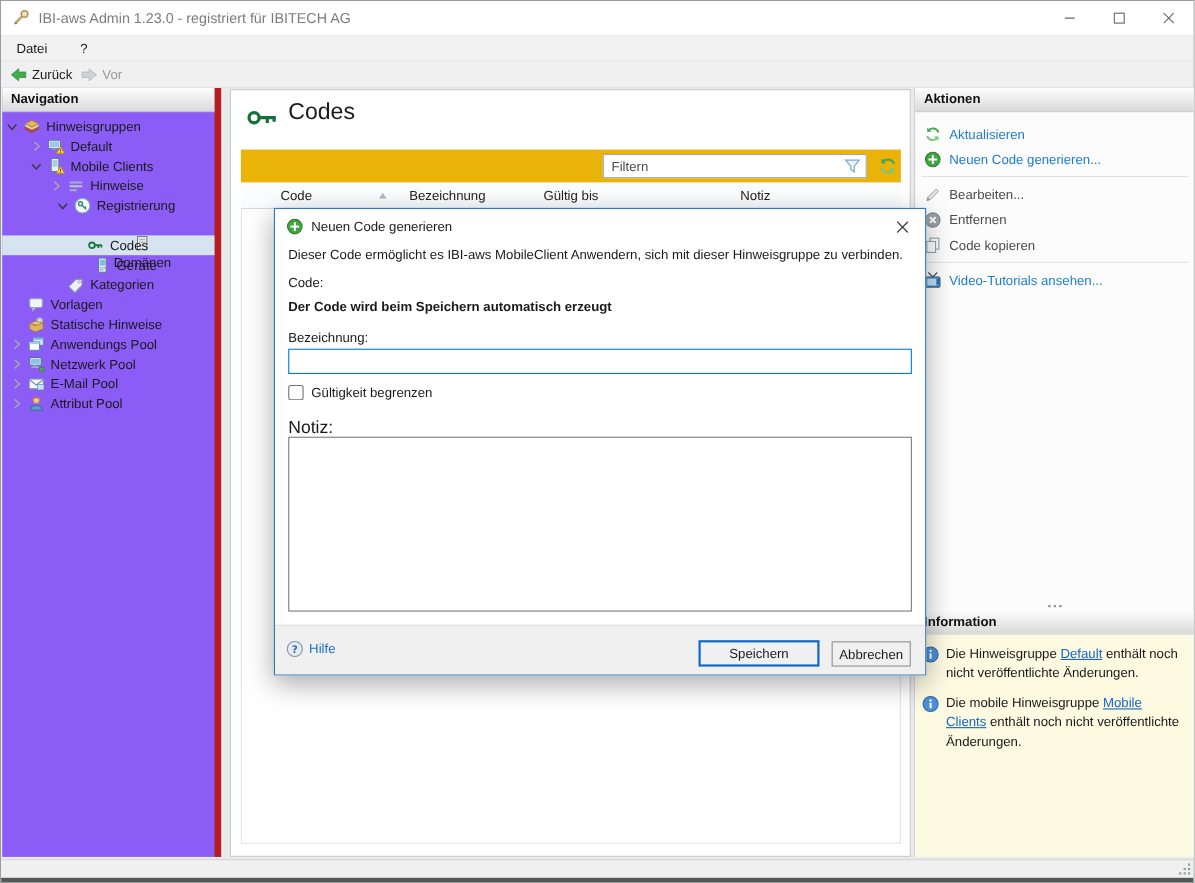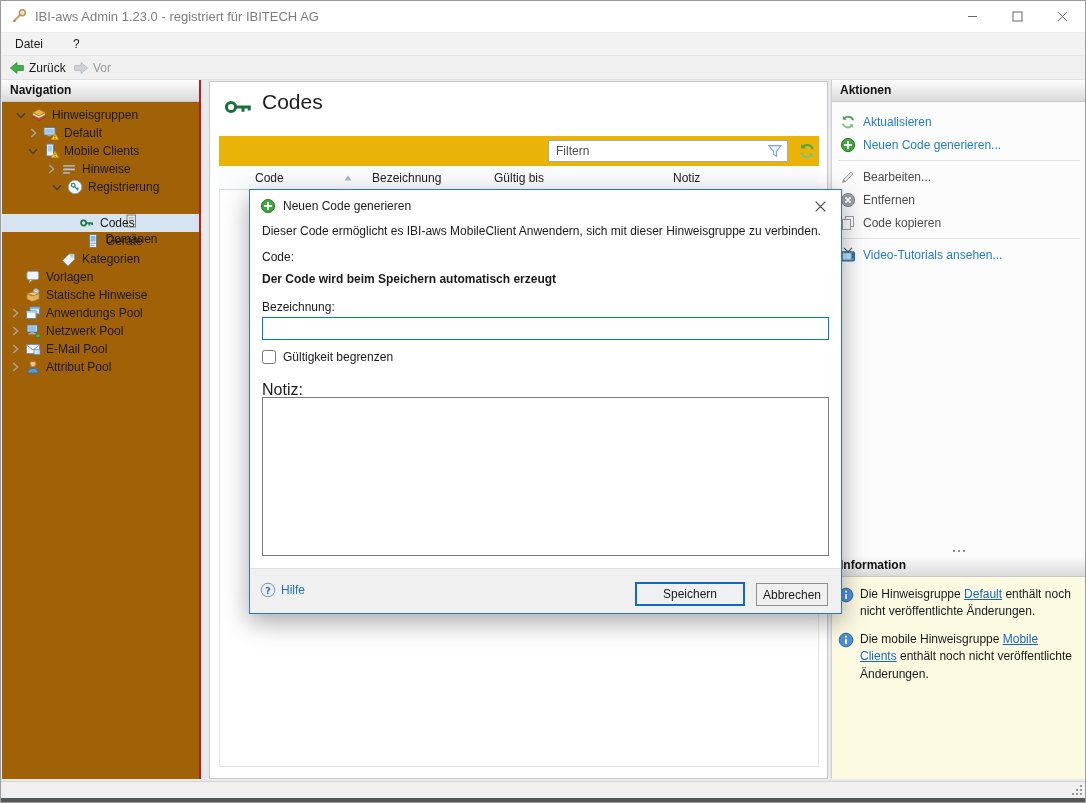--- a/index.html
+++ b/index.html
@@ -20,21 +20,21 @@
   
   .toolbar { position:absolute; left:0; top:54px; width:100%; height:25px; background:#f0f0f0; border-top:1px solid #e4e4e4; border-bottom:1px solid #e2e2e2; }
   .tb-btn { position:absolute; top:0; height:23px; display:flex; align-items:center; gap:4px; padding:0 4px; }
   .tb-back { left:4px; color:#1a1a1a; }
   .tb-fwd { left:68px; color:#9a9a9a; }
   .tb-ic { width:18px; height:18px; display:inline-block; }
   
   .workarea { position:absolute; left:0; top:79px; width:100%; height:701px; background:#e8eaec; }
   .panel-header { height:22px; background:linear-gradient(#fdfdfd,#dadada); border-bottom:1px solid #c8c8c8;
     font-weight:bold; font-size:12px; line-height:21px; padding-left:8px; color:#111; }
-  .navpanel { position:absolute; left:1px; top:0; width:199px; height:699px; background:#a16207; border-right:2px solid #b91c1c; }
+  .navpanel { position:absolute; left:1px; top:0; width:199px; height:699px; background:#8b5cf6; border-right:6px solid #b91c1c; }
   .tree { padding-top:4px; }
   .tree-row { height:18px; display:flex; align-items:center; gap:3px; white-space:nowrap; }
   .tree-row.selected { background:#d6e4f1; }
   .tree-label { padding-left:2px; }
   .ic { width:16px; height:16px; flex:0 0 16px; display:inline-flex; }
   .ic svg { width:100%; height:100%; display:block; }
   .ic.exp { width:14px; flex:0 0 14px; }
   
   .mainpanel { position:absolute; left:208px; top:1px; width:619px; height:698px; background:#fff; border:1px solid #c9c9c9; }
   .main-title-icon { position:absolute; left:14px; top:16px; width:30px; height:18px; }
@@ -144,21 +144,21 @@
         </span>
       <span>Vor</span>
     </div>
   </div>
 
   <div class="workarea">
 
     <div class="navpanel">
       <div class="panel-header">Navigation</div>
       <div class="tree" id="nav-tree">
-          <div class="tree-row" style="padding-left: 12px;">
+          <div class="tree-row" style="padding-left: 2px;">
             <span class="ic exp">
               <svg viewBox="0 0 16 16">
                 <path d="M3.5 6l4.5 5 4.5-5" fill="none" stroke="#3c3c3c" stroke-width="1.5"></path>
               </svg>
             </span>
             <span class="ic ">
               <svg viewBox="0 0 16 16">
                 <path d="M2 10.5l6 3 6-3v-2l-6 3-6-3z" fill="#c9483a" stroke="#8f2f24" stroke-width=".5"></path>
                 <path d="M2 8l6 3 6-3V6L8 9 2 6z" fill="#f2e3c0" stroke="#b09a62" stroke-width=".5"></path>
                 <path d="M2 5.5l6-3 6 3-6 3z" fill="#e8b84b" stroke="#a5791c" stroke-width=".5"></path>

